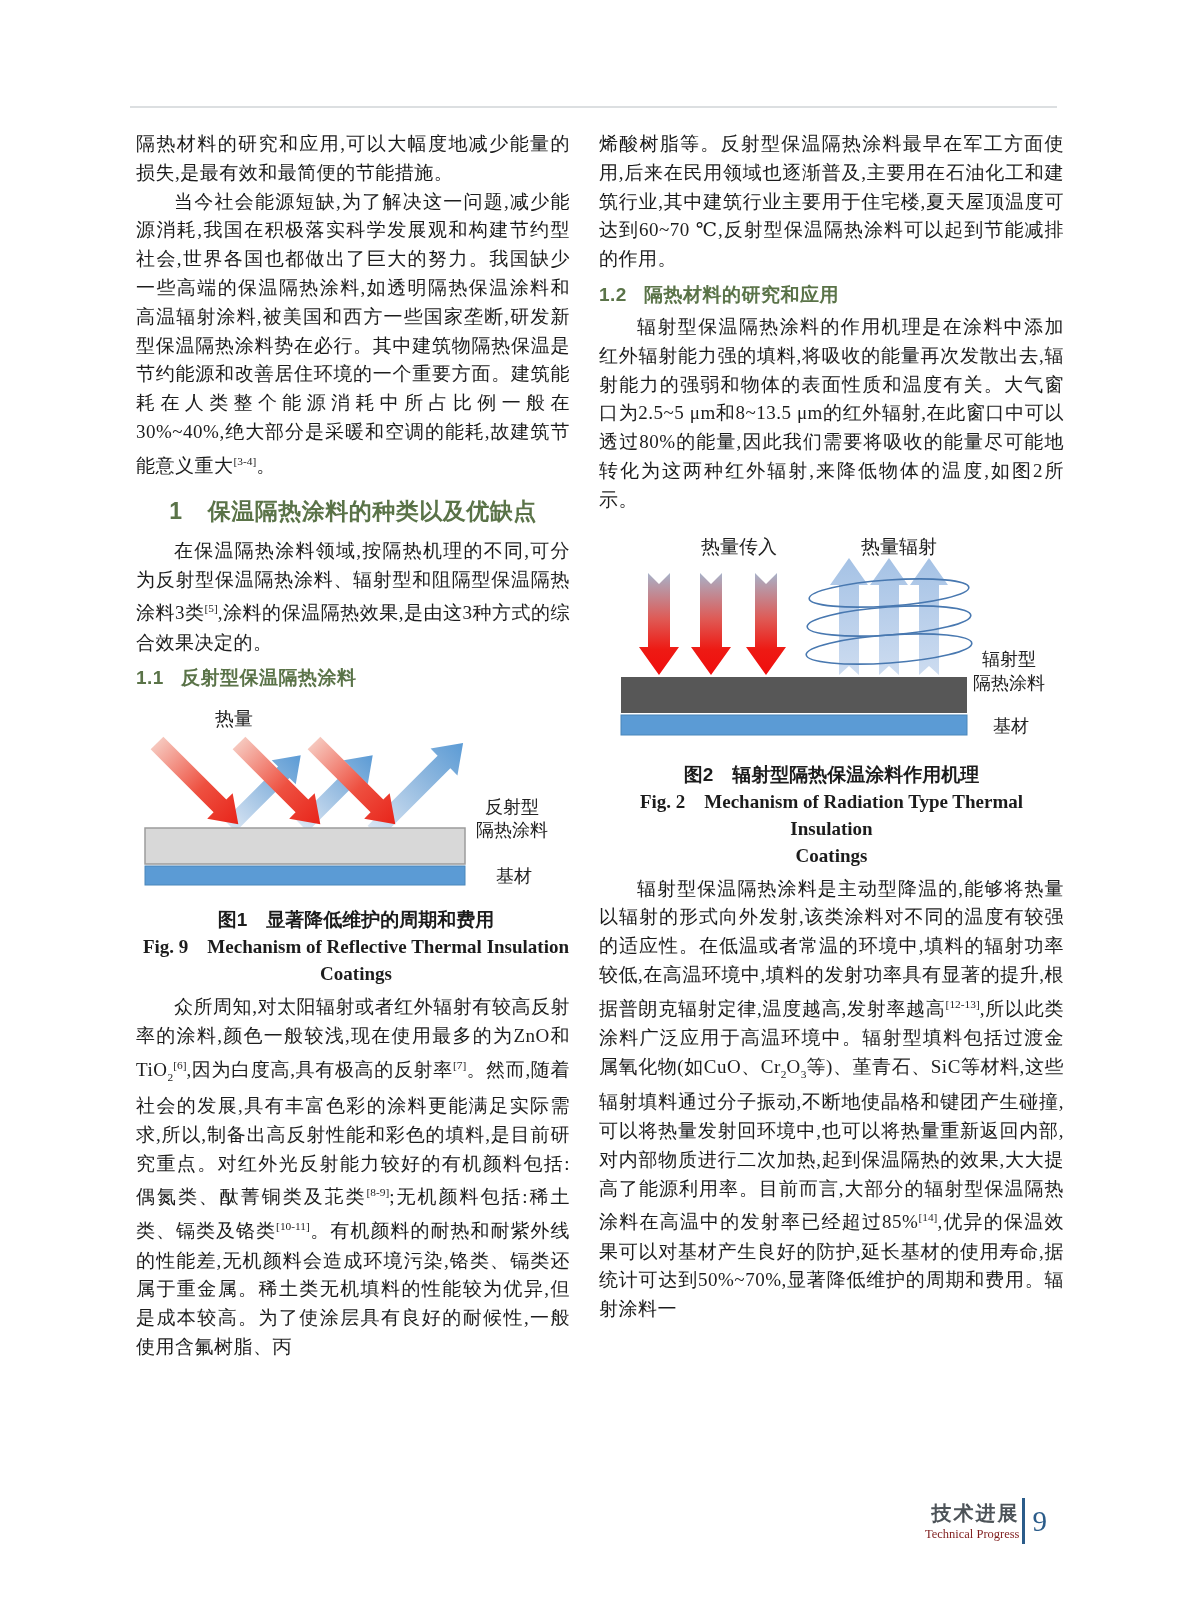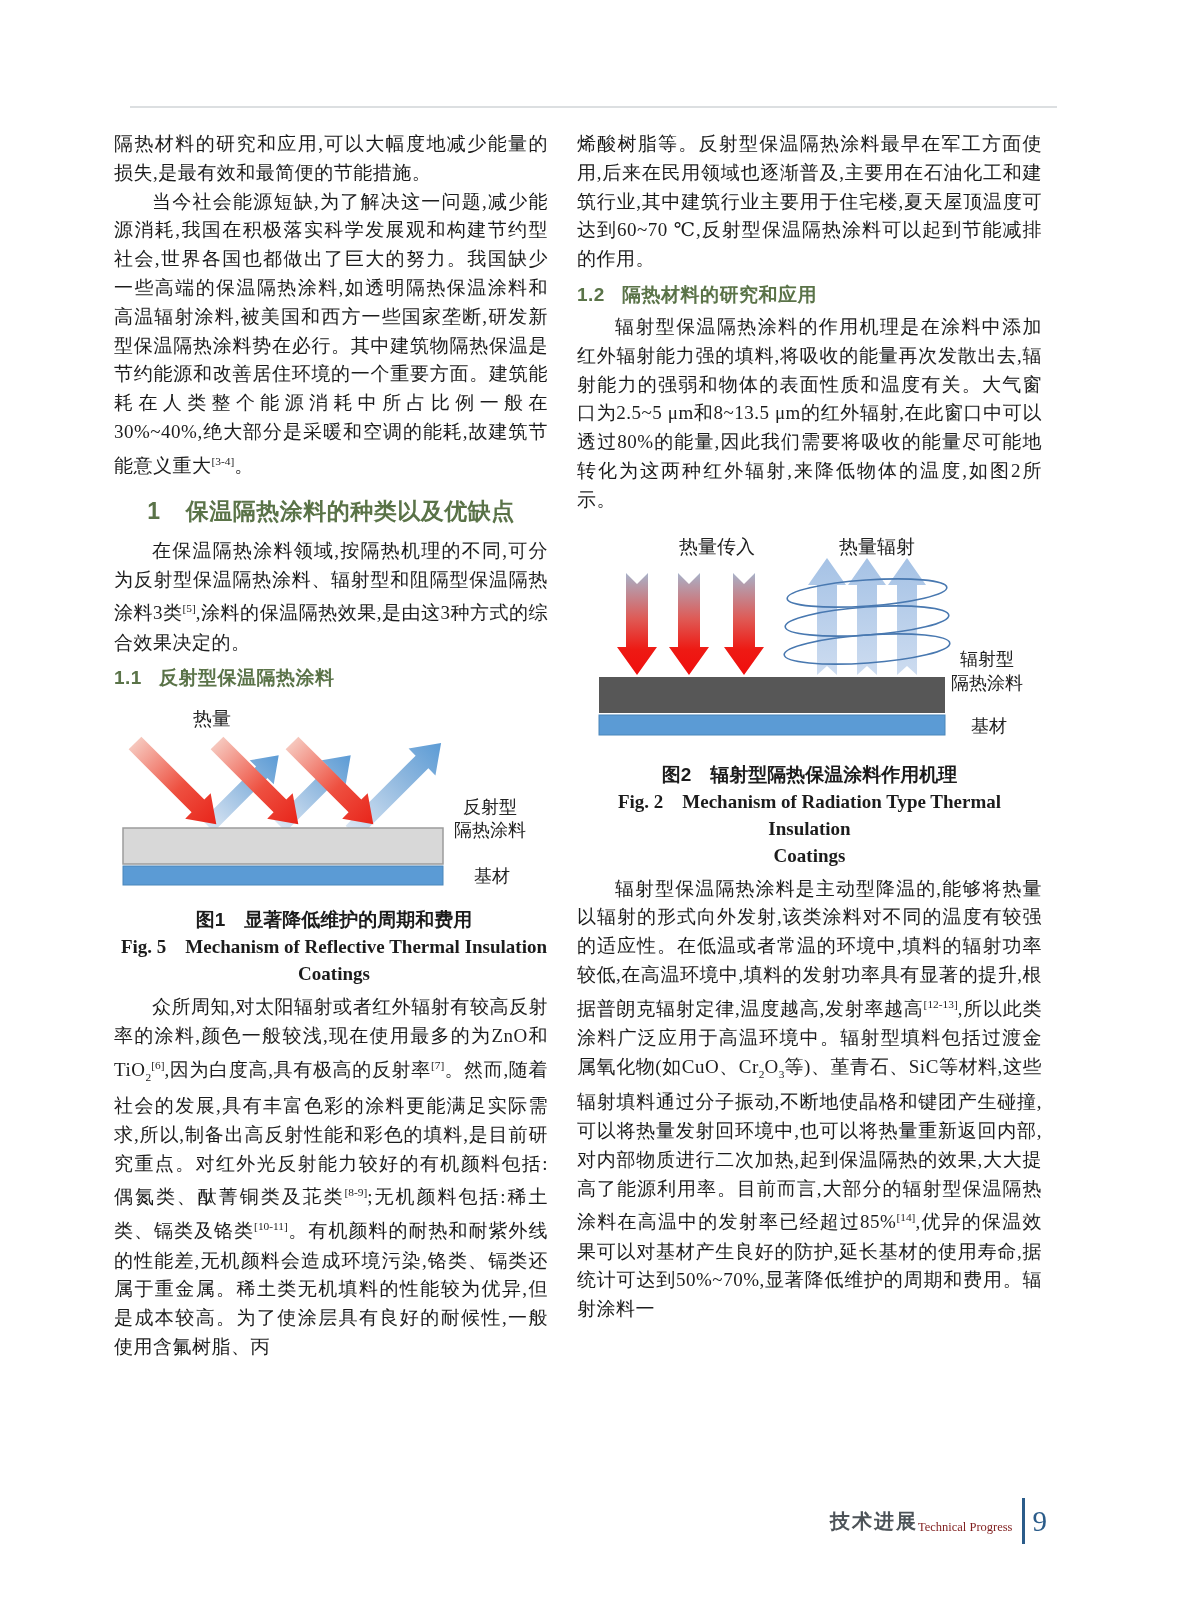--- a/index.html
+++ b/index.html
@@ -6,21 +6,21 @@
   .page{position:relative;width:1187px;height:1600px;background:#fff;overflow:hidden;
         font-family:"Liberation Serif","DejaVu Serif",serif;color:#1c1c1c;}
 
   
   .running-head{position:absolute;top:84px;left:130px;width:927px;text-align:right;
       font-size:17px;color:#98a2a9;font-family:"Liberation Sans","DejaVu Sans",sans-serif;
       letter-spacing:1px;}
   .head-rule{position:absolute;top:106px;left:130px;width:927px;height:2px;background:#dcdfe1;}
 
   
-  .content{position:absolute;left:114px;top:130px;width:928px;display:flex;gap:29px;}
+  .content{position:absolute;left:136px;top:130px;width:928px;display:flex;gap:29px;}
   .col{width:434px;}
   .col.right{width:465px;}
 
   p.body{margin:0;font-size:19px;line-height:28.8px;letter-spacing:0.5px;
          text-align:justify;text-justify:inter-character;}
   p.ind{text-indent:2em;}
   sup{font-size:0.60em;vertical-align:super;letter-spacing:0;}
   sub{font-size:0.60em;vertical-align:sub;letter-spacing:0;}
 
   h1.sec{margin:15px 0 10px;font-family:"Liberation Sans","DejaVu Sans",sans-serif;
@@ -36,21 +36,21 @@
   .figcap{text-align:center;line-height:27px;}
   .cap-cn{font-family:"Liberation Sans","DejaVu Sans",sans-serif;font-weight:bold;
           font-size:19px;margin-top:14px;}
   .cap-en{font-family:"Liberation Serif","DejaVu Serif",serif;font-weight:bold;font-size:19px;}
   .cap-gap{height:6px;}
 
   svg text{font-family:"Liberation Serif","DejaVu Serif",serif;fill:#222;}
 
   
   .footer{position:absolute;top:1498px;right:140px;display:flex;align-items:center;}
-  .footer .cnen{display:flex;flex-direction:row;align-items:flex-end;margin-right:9px;justify-content:center;}
+  .footer .cnen{display:flex;flex-direction:column;align-items:flex-end;margin-right:2px;justify-content:center;}
   .footer .cn{font-family:"Liberation Sans","DejaVu Sans",sans-serif;font-weight:bold;
       font-size:20px;color:#4d5358;letter-spacing:2px;}
   .footer .en{font-family:"Liberation Serif","DejaVu Serif",serif;font-size:12.5px;color:#7f1d1d;}
   .footer .bar{width:3px;height:46px;background:#2b5c8a;margin-right:8px;}
   .footer .pageno{font-family:"Liberation Serif","DejaVu Serif",serif;font-size:29px;color:#2b5c8a;}
 </style>
 </head>
 <body>
 
 <div class="page">
@@ -108,21 +108,21 @@
           <rect x="3" y="125" width="320" height="36" fill="#d8d8d8" stroke="#9c9c9c" stroke-width="1.5"></rect>
           <rect x="3" y="163" width="320" height="19" fill="#5b9bd5" stroke="#4a86ba" stroke-width="1"></rect>
 
           <text x="92" y="22" font-size="19" text-anchor="middle">热量</text>
           <text x="370" y="110" font-size="18" text-anchor="middle">反射型</text>
           <text x="370" y="133" font-size="18" text-anchor="middle">隔热涂料</text>
           <text x="372" y="179" font-size="18" text-anchor="middle">基材</text>
         </svg>
         <figcaption class="figcap">
           <div class="cap-cn">图1　显著降低维护的周期和费用</div>
-          <div class="cap-en">Fig. 5　Mechanism of Reflective Thermal Insulation</div>
+          <div class="cap-en">Fig. 9　Mechanism of Reflective Thermal Insulation</div>
           <div class="cap-en">Coatings</div>
         </figcaption>
       </figure>
 
       <div class="cap-gap"></div>
       <p class="body ind">众所周知,对太阳辐射或者红外辐射有较高反射率的涂料,颜色一般较浅,现在使用最多的为ZnO和TiO<sub>2</sub><sup>[6]</sup>,因为白度高,具有极高的反射率<sup>[7]</sup>。然而,随着社会的发展,具有丰富色彩的涂料更能满足实际需求,所以,制备出高反射性能和彩色的填料,是目前研究重点。对红外光反射能力较好的有机颜料包括:偶氮类、酞菁铜类及苝类<sup>[8-9]</sup>;无机颜料包括:稀土类、镉类及铬类<sup>[10-11]</sup>。有机颜料的耐热和耐紫外线的性能差,无机颜料会造成环境污染,铬类、镉类还属于重金属。稀土类无机填料的性能较为优异,但是成本较高。为了使涂层具有良好的耐候性,一般使用含氟树脂、丙</p>
     </div>
 
     <div class="col right">
       <p class="body">烯酸树脂等。反射型保温隔热涂料最早在军工方面使用,后来在民用领域也逐渐普及,主要用在石油化工和建筑行业,其中建筑行业主要用于住宅楼,夏天屋顶温度可达到60~70 ℃,反射型保温隔热涂料可以起到节能减排的作用。</p>

